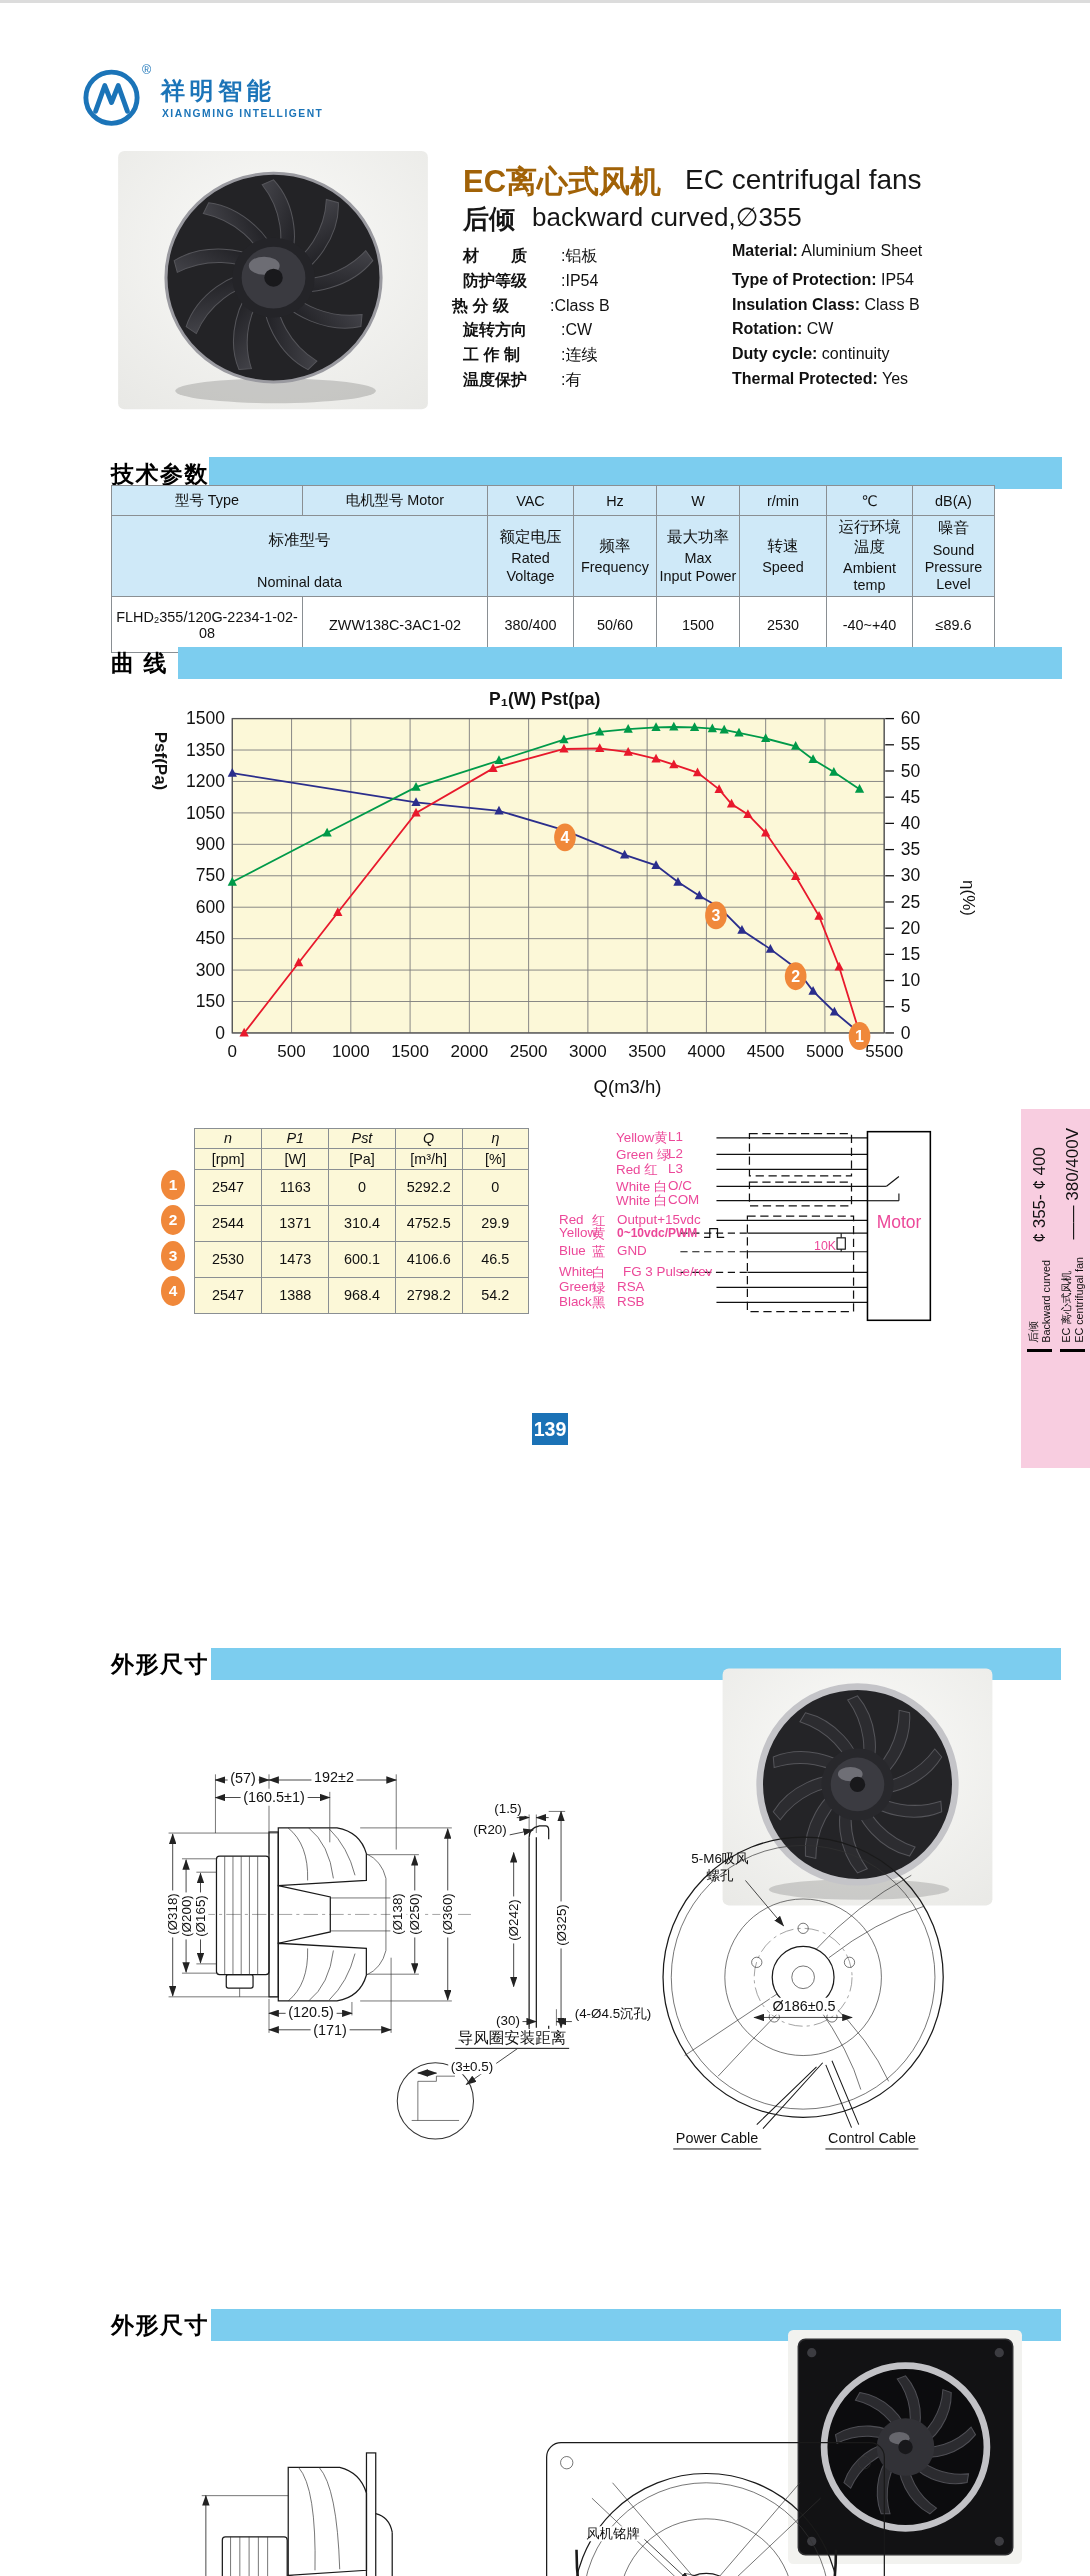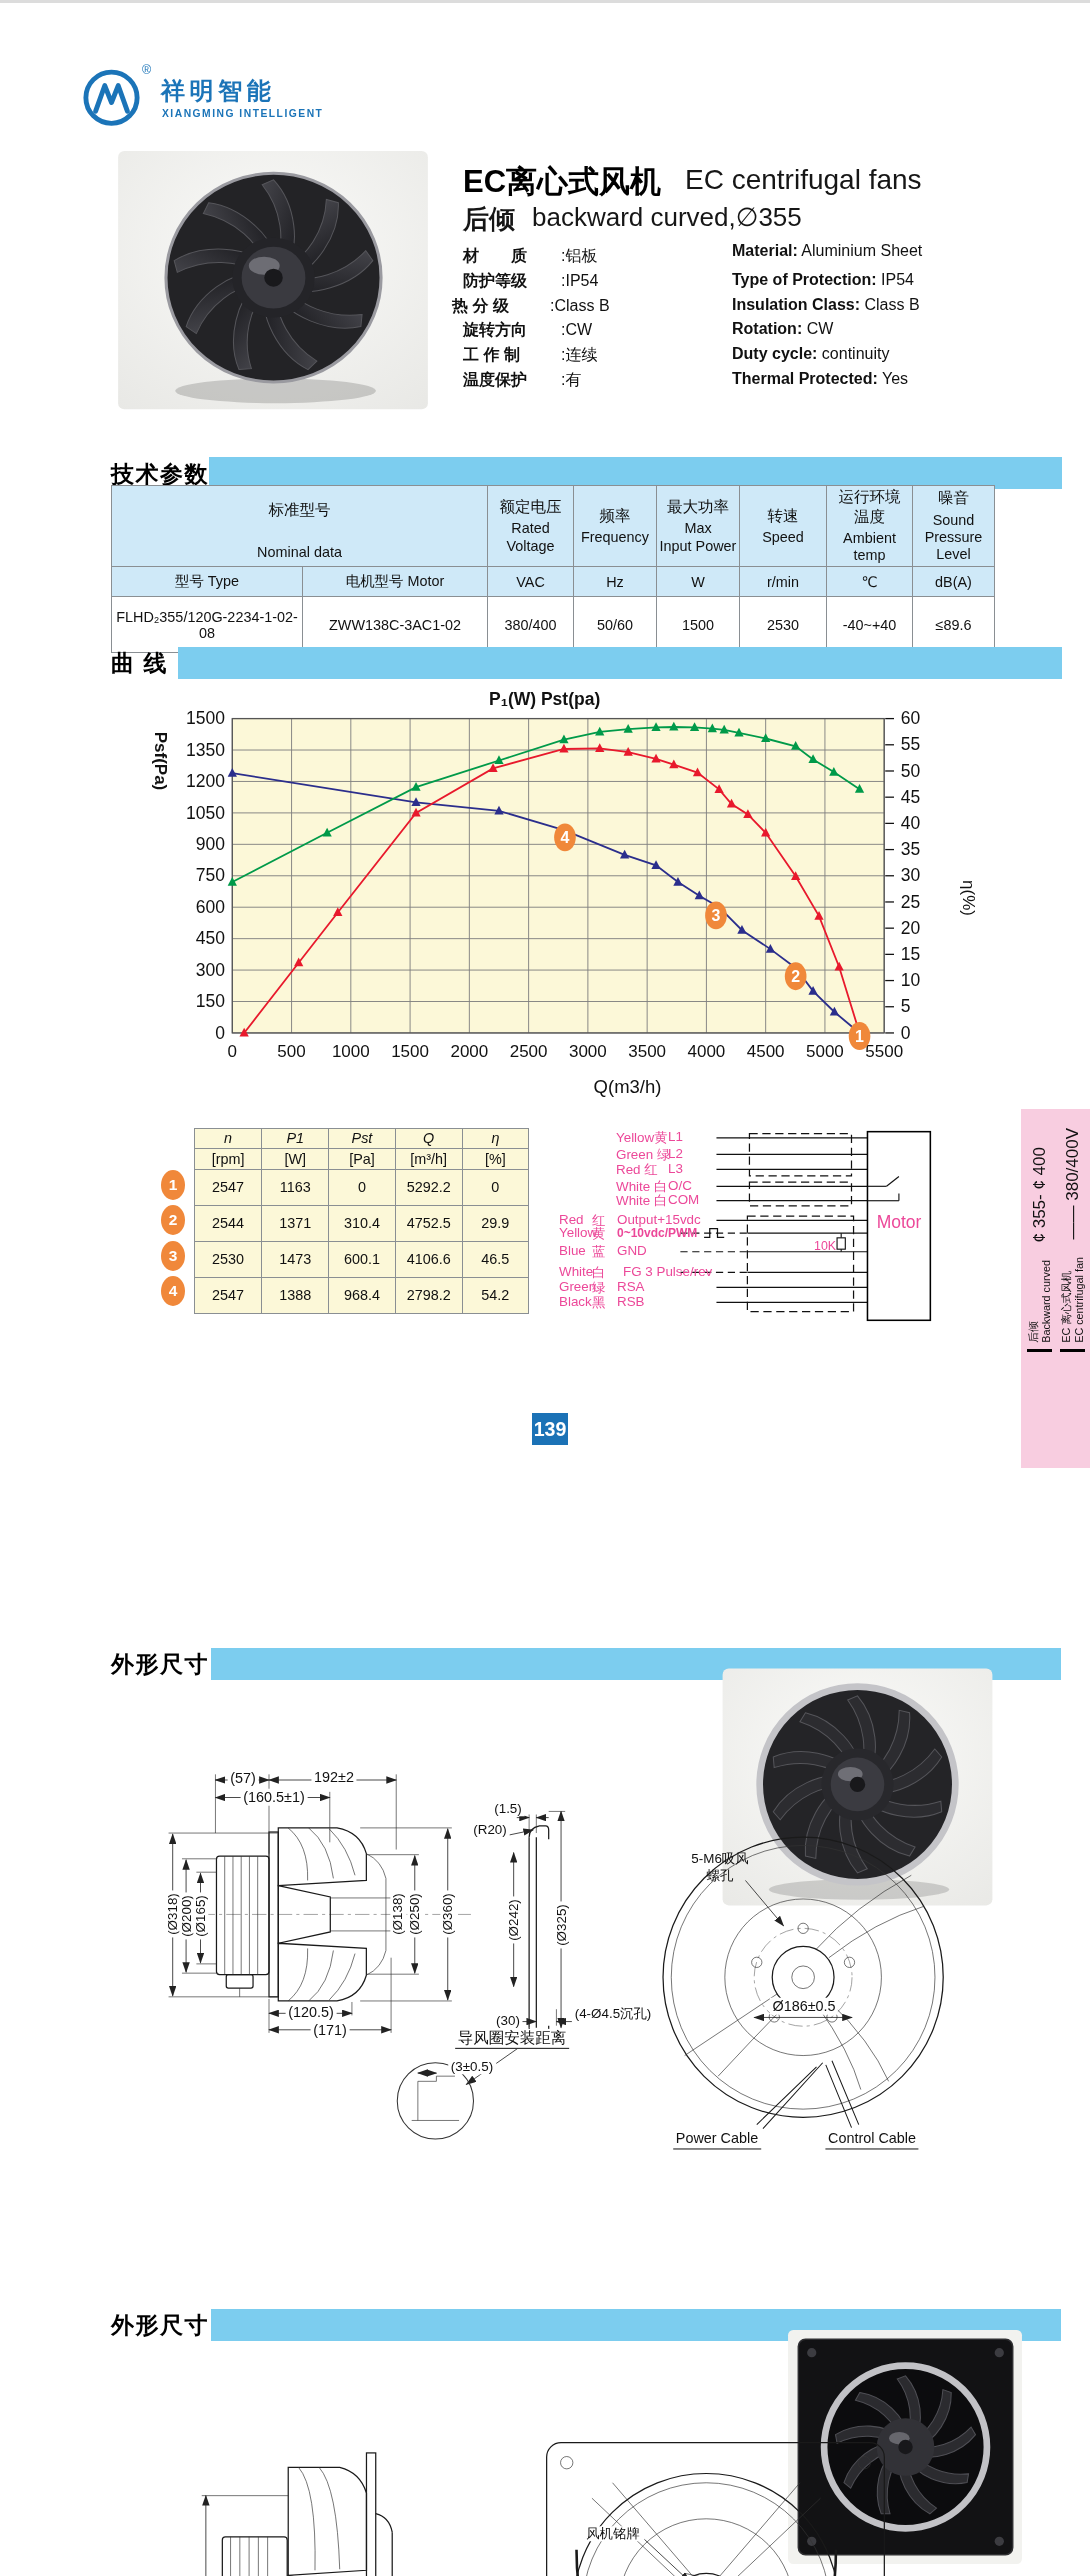--- a/index.html
+++ b/index.html
@@ -87,21 +87,21 @@
           <use href="#bl1" transform="rotate(280)"></use>
           <use href="#bl1" transform="rotate(320)"></use>
       </g>
       <circle r="80" fill="#242428"></circle>
         <circle r="62" fill="#3a3a40"></circle>
       <ellipse cx="-18" cy="-24" rx="30" ry="18" fill="#a0a0a8" opacity="0.5"></ellipse>
       <circle r="18" fill="#19191c"></circle>
     </g>
   </svg>
 
-  <div class="abs" style="left:463px;top:161px;font-size:31px;font-weight:bold;color:#000000">EC离心式风机</div>
+  <div class="abs" style="left:463px;top:161px;font-size:31px;font-weight:bold;color:#a16207">EC离心式风机</div>
   <div class="abs" style="left:685px;top:164px;font-size:28px;font-weight:500;color:#161616">EC centrifugal fans</div>
   <div class="abs" style="left:463px;top:202px;font-size:26px;font-weight:bold;color:#161616">后倾</div>
   <div class="abs" style="left:532px;top:202px;font-size:26px;font-weight:500;color:#161616">backward curved,∅355</div>
 
   <div class="abs cnspec" style="left:463px;top:246px"><span class="lab">材　　质</span><span>:</span><span>铝板</span></div>
   <div class="abs cnspec" style="left:463px;top:271px"><span class="lab">防护等级</span><span>:</span><span>IP54</span></div>
   <div class="abs cnspec" style="left:452px;top:296px"><span class="lab">热 分 级</span><span>:</span><span>Class B</span></div>
   <div class="abs cnspec" style="left:463px;top:320px"><span class="lab">旋转方向</span><span>:</span><span>CW</span></div>
   <div class="abs cnspec" style="left:463px;top:345px"><span class="lab">工 作 制</span><span>:</span><span>连续</span></div>
   <div class="abs cnspec" style="left:463px;top:370px"><span class="lab">温度保护</span><span>:</span><span>有</span></div>
@@ -122,46 +122,46 @@
           <col style="width:191px">
           <col style="width:185px">
           <col style="width:86px">
           <col style="width:83px">
           <col style="width:83px">
           <col style="width:87px">
           <col style="width:86px">
           <col style="width:82px">
         </colgroup>
     <tbody>
-          <tr style="height:81px">
+          <tr style="height:30px">
+      <th class="tval">型号 Type</th>
+      <th class="tval">电机型号 Motor</th>
+      <th class="tval">VAC</th>
+      <th class="tval">Hz</th>
+      <th class="tval">W</th>
+      <th class="tval">r/min</th>
+      <th class="tval">℃</th>
+      <th class="tval">dB(A)</th>
+    </tr>
+    <tr style="height:81px">
       <th colspan="2">
         <div class="thcn">标准型号</div>
         <div class="then" style="margin-top:15.5px">Nominal data</div></th>
       <th><div class="thcn">额定电压</div><div class="then">Rated
 Voltage</div></th>
       <th><div class="thcn">频率</div><div class="then">Frequency</div></th>
       <th><div class="thcn">最大功率</div><div class="then">Max
 Input Power</div></th>
       <th><div class="thcn">转速</div><div class="then">Speed</div></th>
       <th><div class="thcn">运行环境
 温度</div><div class="then">Ambient
 temp</div></th>
       <th><div class="thcn">噪音</div><div class="then">Sound
 Pressure
 Level</div></th>
-    </tr>
-    <tr style="height:30px">
-      <th class="tval">型号 Type</th>
-      <th class="tval">电机型号 Motor</th>
-      <th class="tval">VAC</th>
-      <th class="tval">Hz</th>
-      <th class="tval">W</th>
-      <th class="tval">r/min</th>
-      <th class="tval">℃</th>
-      <th class="tval">dB(A)</th>
     </tr>
     <tr style="height:56px;background:#fff">
       <td class="tval">FLHD₂355/120G-2234-1-02-08</td>
       <td class="tval">ZWW138C-3AC1-02</td>
       <td class="tval">380/400</td>
       <td class="tval">50/60</td>
       <td class="tval">1500</td>
       <td class="tval">2530</td>
       <td class="tval">-40~+40</td>
       <td class="tval">≤89.6</td>

